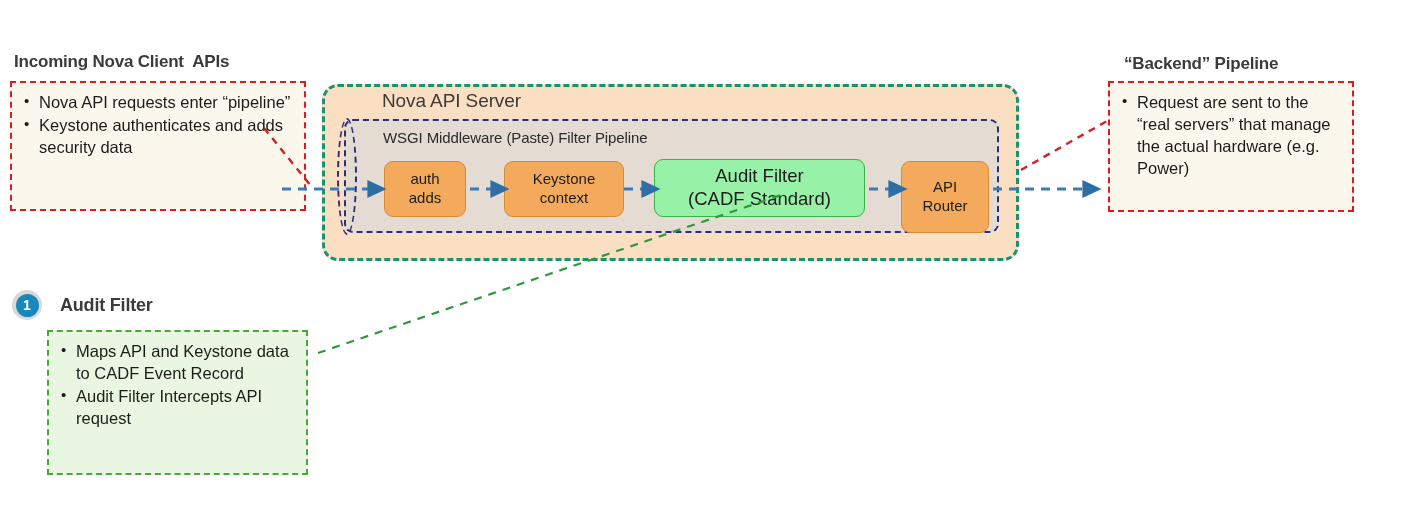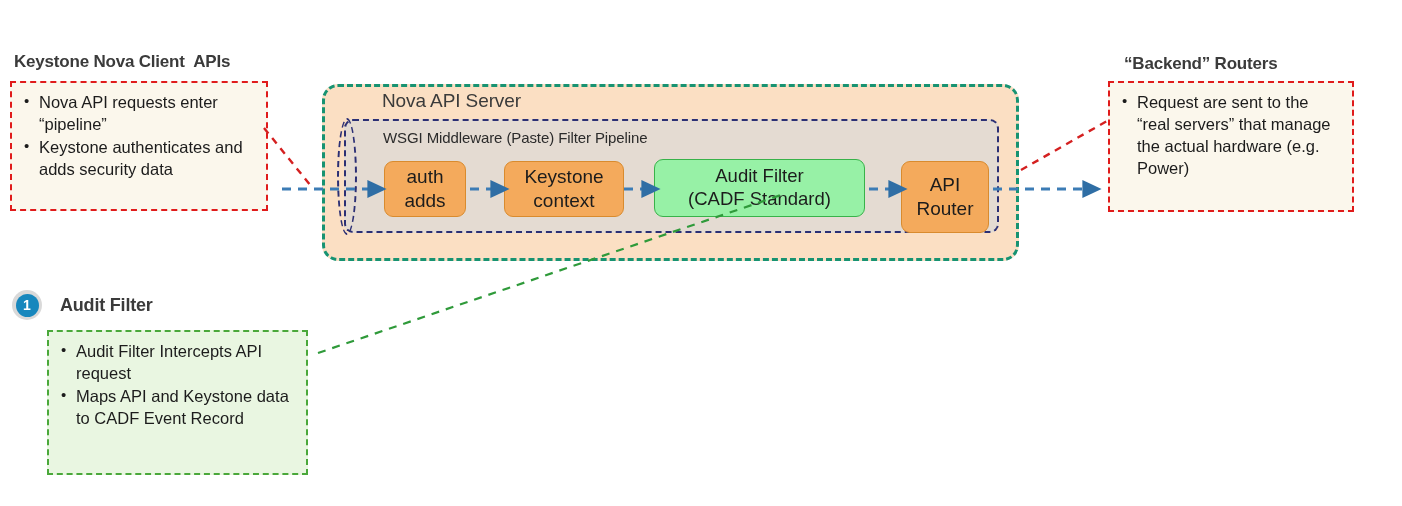--- a/index.html
+++ b/index.html
@@ -120,21 +120,21 @@
   .node.green {
     background: #97f1a6;
     border: 1.5px solid #38b24a;
   }
   .node-line {
     font-family: "Liberation Sans", sans-serif;
     color: #1c1c1c;
     line-height: 1.24;
     white-space: nowrap;
   }
-  .node.orange .node-line { font-size: 19px; text-align: center; }
+  .node.orange .node-line { font-size: 15px; text-align: center; }
   .node.green  .node-line { font-size: 18.5px; }
 
   svg.overlay {
     position: absolute;
     left: 0;
     top: 0;
     width: 1402px;
     height: 506px;
     pointer-events: none;
   }
@@ -161,30 +161,30 @@
     display: flex;
     align-items: center;
     justify-content: center;
   }
 </style>
 </head>
 <body>
 
 <div id="canvas">
 
-  <div class="abs sec-heading" style="left:14px; top:52px;">Keystone Nova Client  APIs</div>
-
-  <div class="abs callout red" style="left:10px; top:81px; width:258px; height:130px;">
+  <div class="abs sec-heading" style="left:14px; top:52px;">Incoming Nova Client  APIs</div>
+
+  <div class="abs callout red" style="left:10px; top:81px; width:296px; height:130px;">
     <ul class="bullets">
       <li>Nova API requests enter “pipeline”</li>
       <li>Keystone authenticates and adds security data</li>
     </ul>
   </div>
 
-  <div class="abs sec-heading" style="left:1124px; top:54px;">“Backend” Routers</div>
+  <div class="abs sec-heading" style="left:1124px; top:54px;">“Backend” Pipeline</div>
 
   <div class="abs callout red" style="left:1108px; top:81px; width:246px; height:131px;">
     <ul class="bullets">
       <li>Request are sent to the “real servers” that manage the actual hardware (e.g. Power)</li>
     </ul>
   </div>
 
   <div class="abs" id="server-box" style="left:322px; top:84px; width:697px; height:177px;"></div>
 
   <div class="abs" id="server-title" style="left:382px; top:90px;">Nova API Server</div>
@@ -216,22 +216,22 @@
   </div>
 
   <div class="abs" id="badge-1" style="left:12px; top:290px;">
     <span class="inner">1</span>
   </div>
 
   <div class="abs sec-heading" style="left:60px; top:295px; font-size:18px;">Audit Filter</div>
 
   <div class="abs callout green" style="left:47px; top:330px; width:261px; height:145px;">
     <ul class="bullets">
+      <li>Maps API and Keystone data to CADF Event Record</li>
       <li>Audit Filter Intercepts API request</li>
-      <li>Maps API and Keystone data to CADF Event Record</li>
     </ul>
   </div>
 
   <svg class="overlay" viewBox="0 0 1402 506">
     <defs>
       <marker id="arrowblue" markerWidth="7" markerHeight="7" refX="1.2" refY="3" orient="auto" markerUnits="strokeWidth">
         <path d="M0,0 L6.4,3 L0,6 z" fill="#2f6ea5"></path>
       </marker>
     </defs>
 

